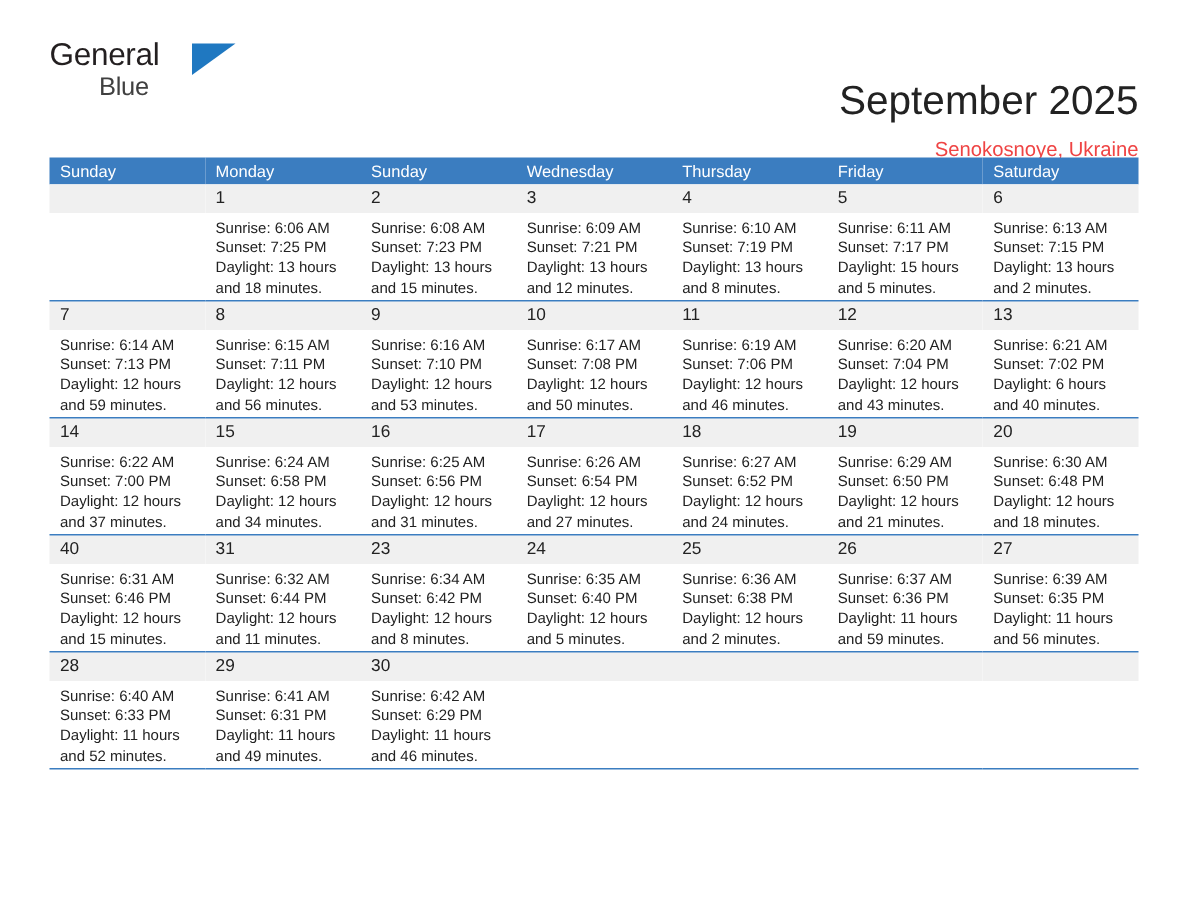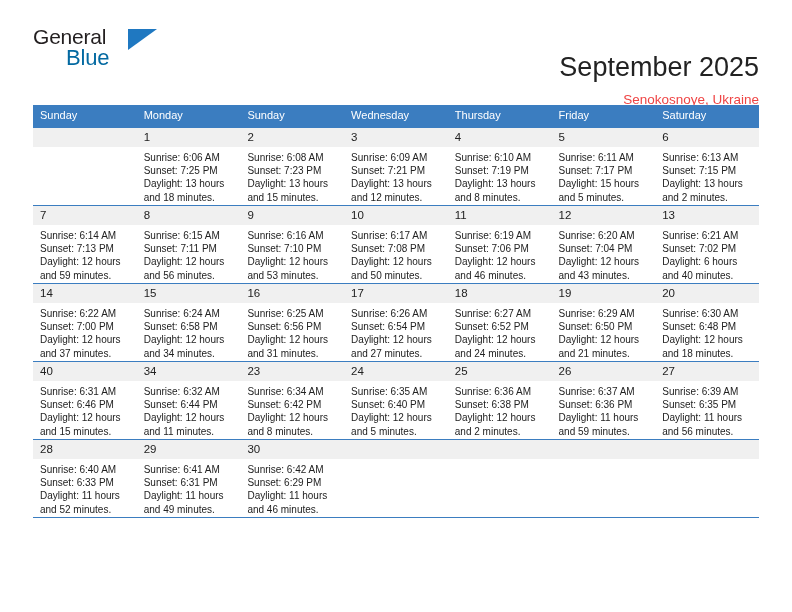--- a/index.html
+++ b/index.html
@@ -52,23 +52,23 @@
     top: 3px;
     width: 0;
     height: 0;
     border-left: 29px solid #1f78c1;
     border-bottom: 21px solid transparent;
   }
   .brand-line2 {
     position: absolute;
     left: 33px;
     top: 21px;
-    font-size: 22px;
+    font-size: 17px;
     letter-spacing: -0.2px;
-    color: #0369a1;
+    color: #404040;
     line-height: 22px;
     white-space: nowrap;
   }
   .title-wrap {
     position: absolute;
     right: 0;
     top: 0;
     text-align: right;
     margin-top: 24px;
   }
@@ -96,21 +96,21 @@
     width: 726px;
     border-collapse: collapse;
     table-layout: fixed;
   }
   .calendar th {
     background: #3b7dc0;
     color: #ffffff;
     font-size: 11px;
     font-weight: normal;
     text-align: left;
-    padding: 4px 0 7px 7px;
+    padding: 4px 0 2px 7px;
     height: 11px;
     border: none;
   }
   .calendar td {
     vertical-align: top;
     padding: 0;
     border: none;
     height: 77px;
     background: #ffffff;
     border-bottom: 1px solid #2f6fae;
@@ -344,21 +344,21 @@
         <tr class="week-row">
           <td>
             <div class="daynum">40</div>
             <div class="details">
               <div>Sunrise: 6:31 AM</div>
               <div>Sunset: 6:46 PM</div>
               <div>Daylight: 12 hours and 15 minutes.</div>
             </div>
           </td>
           <td>
-            <div class="daynum">34</div>
+            <div class="daynum">31</div>
             <div class="details">
               <div>Sunrise: 6:32 AM</div>
               <div>Sunset: 6:44 PM</div>
               <div>Daylight: 12 hours and 11 minutes.</div>
             </div>
           </td>
           <td>
             <div class="daynum">23</div>
             <div class="details">
               <div>Sunrise: 6:34 AM</div>

